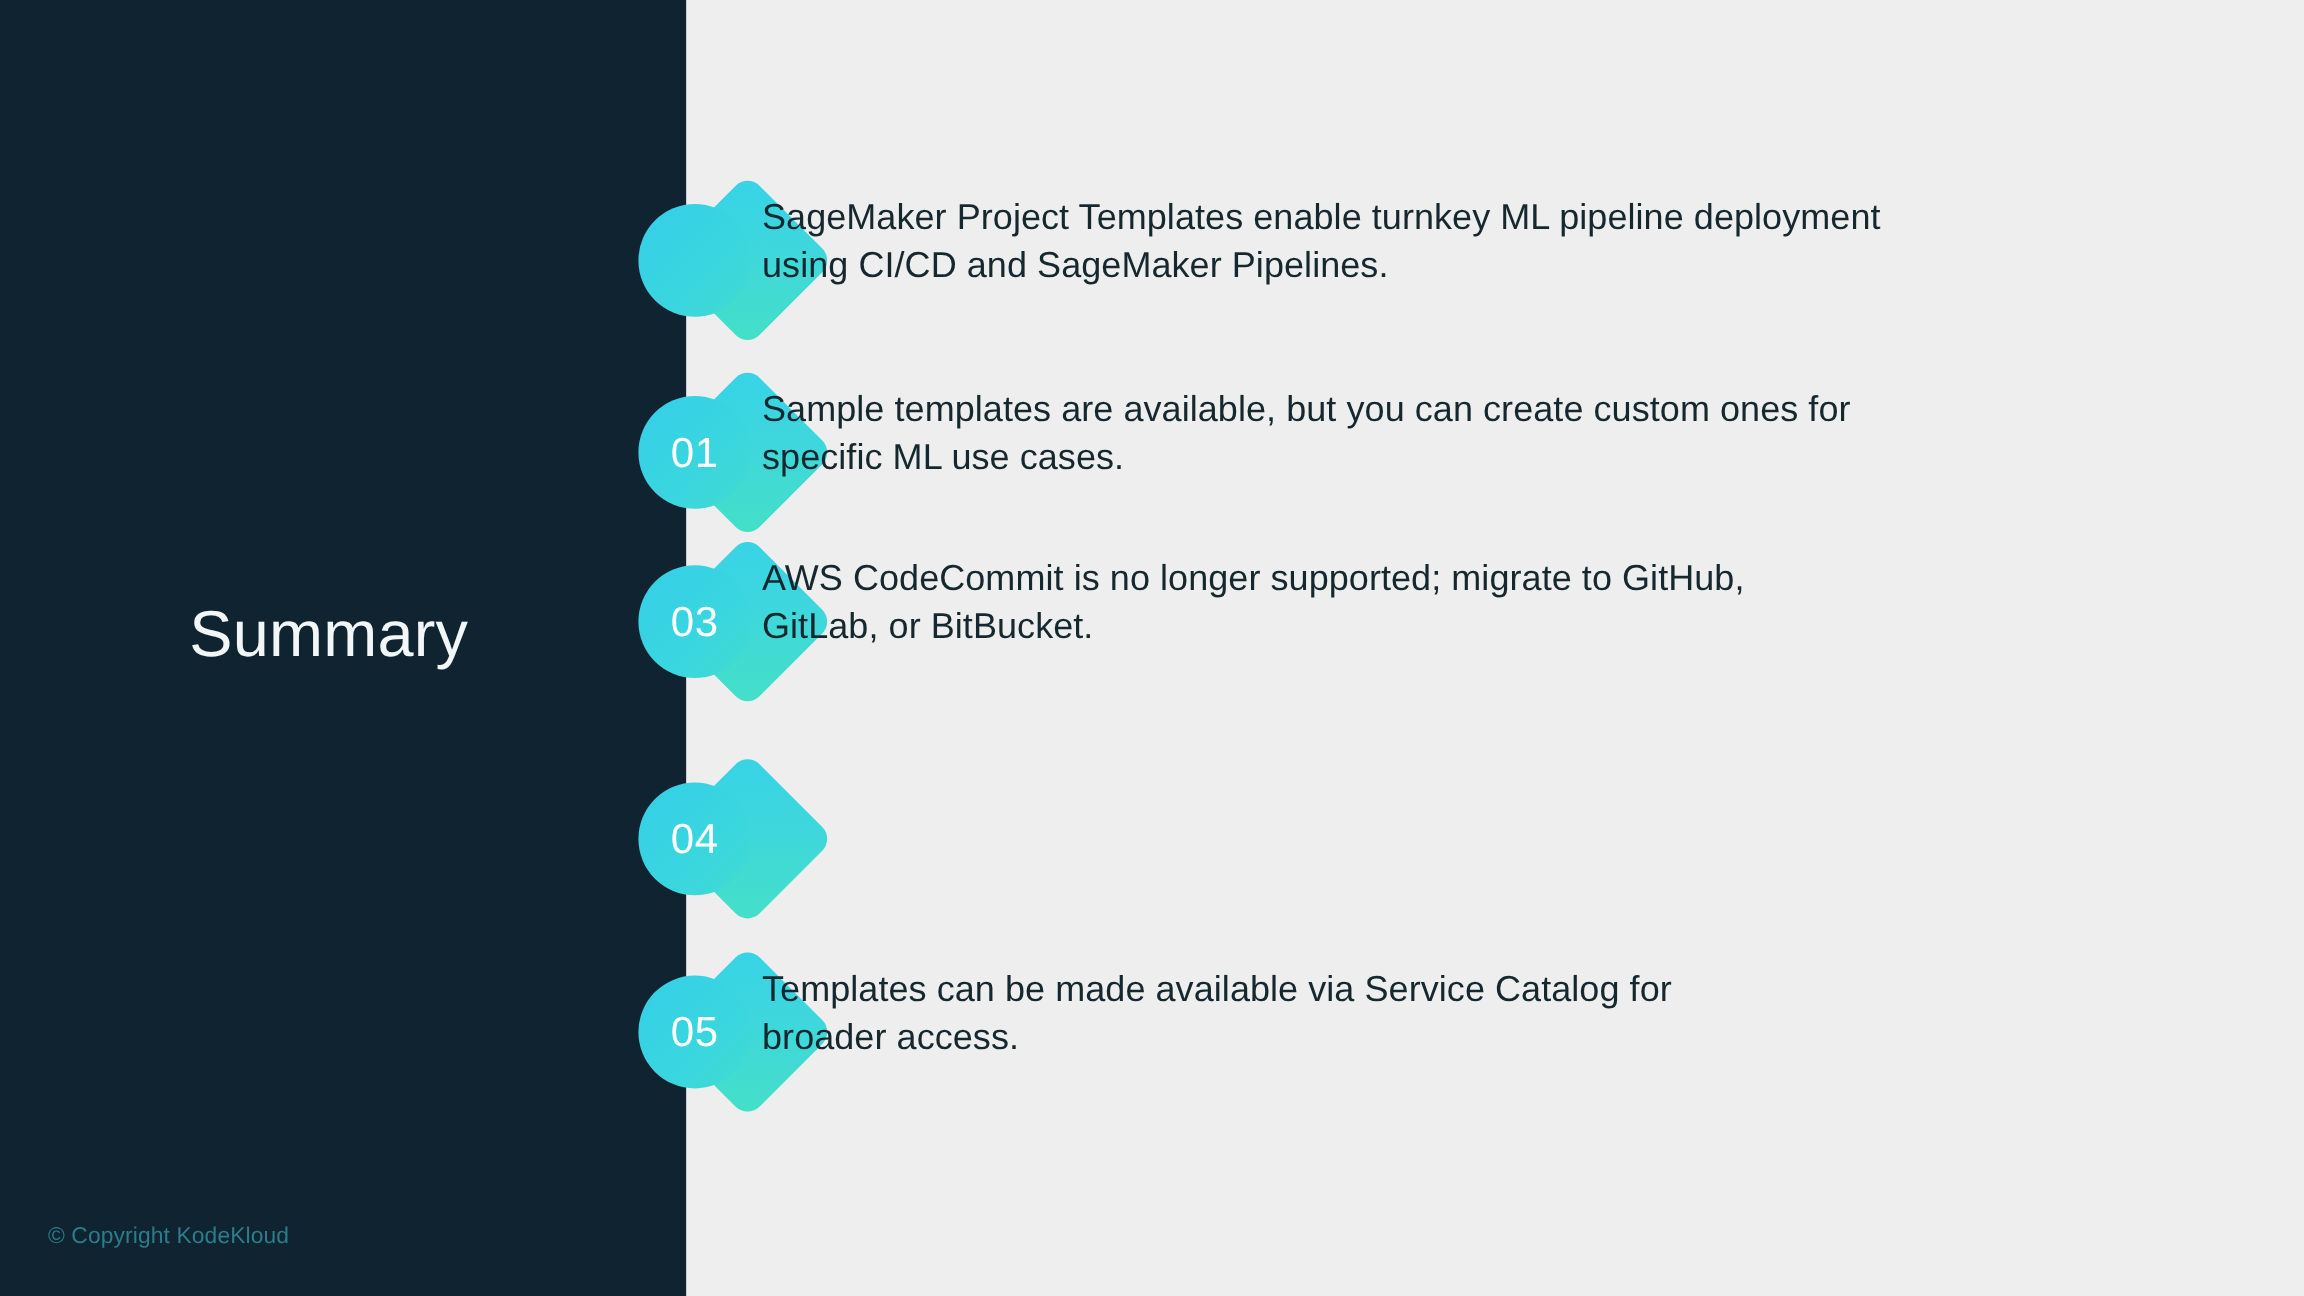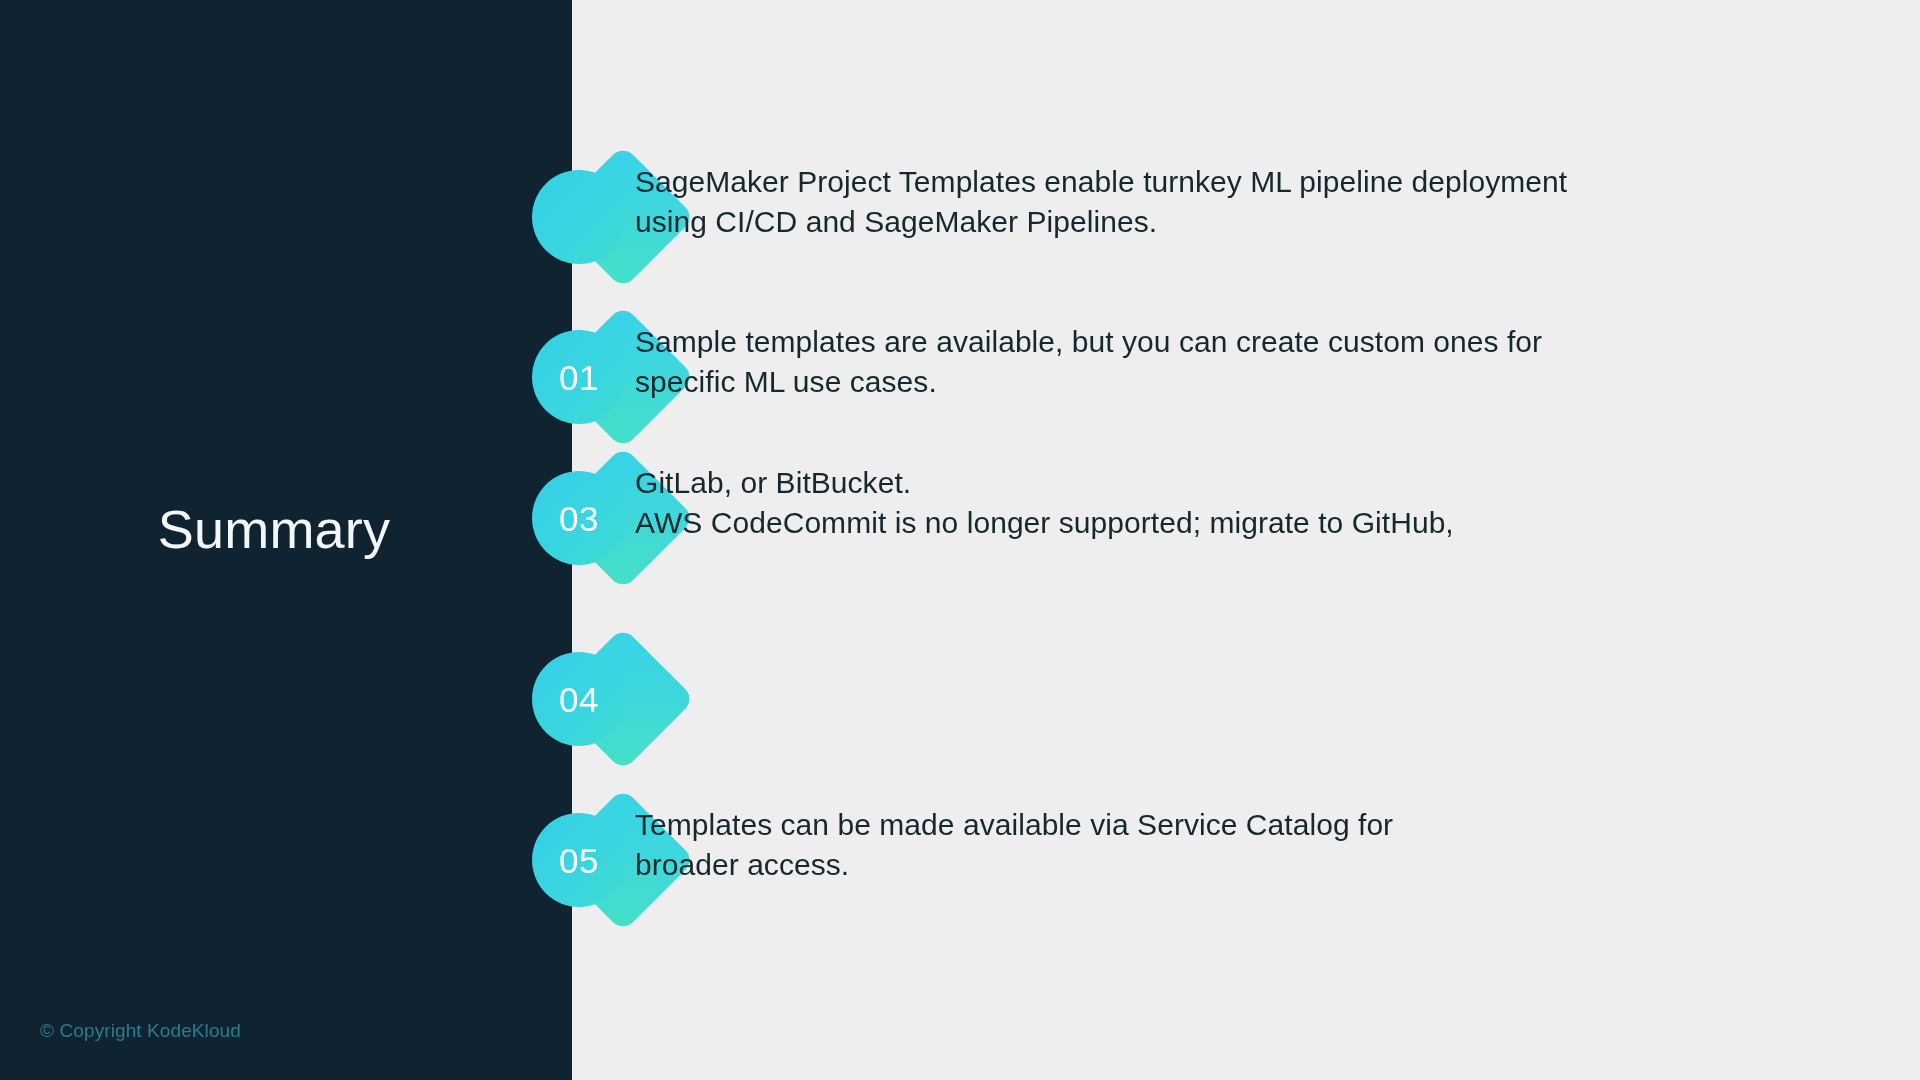--- a/index.html
+++ b/index.html
@@ -180,22 +180,22 @@
       </div>
     </div>
 
     <div class="item" style="top:453px;">
       <div class="badge">
         <div class="diamond"></div>
         <div class="circle"></div>
         <div class="num">03</div>
       </div>
       <div class="item-text">
+        <span class="line">AWS CodeCommit is no longer supported; migrate to GitHub,</span>
         <span class="line">GitLab, or BitBucket.</span>
-        <span class="line">AWS CodeCommit is no longer supported; migrate to GitHub,</span>
       </div>
     </div>
 
     <div class="item" style="top:634px;">
       <div class="badge">
         <div class="diamond"></div>
         <div class="circle"></div>
         <div class="num">04</div>
       </div>
     </div>

